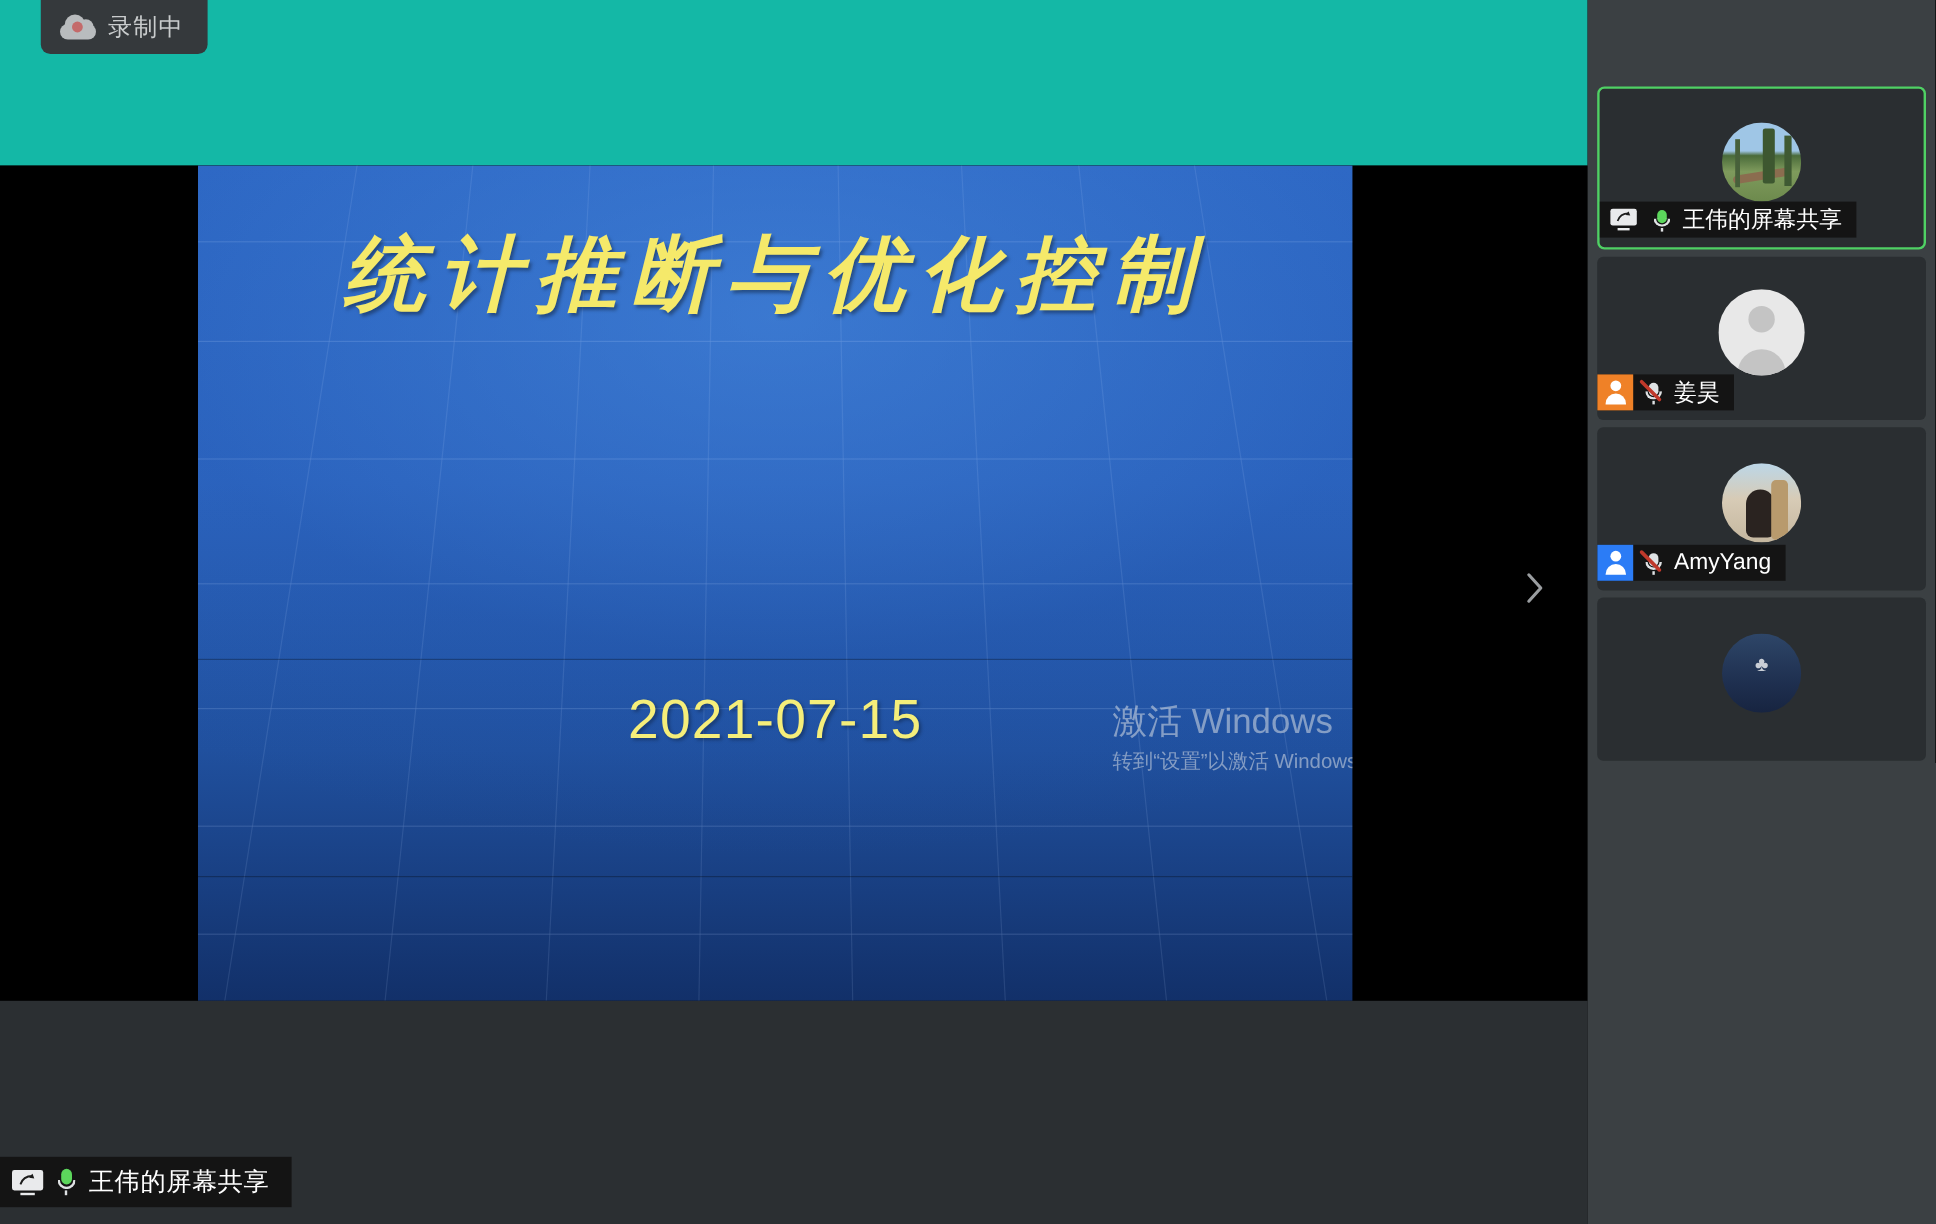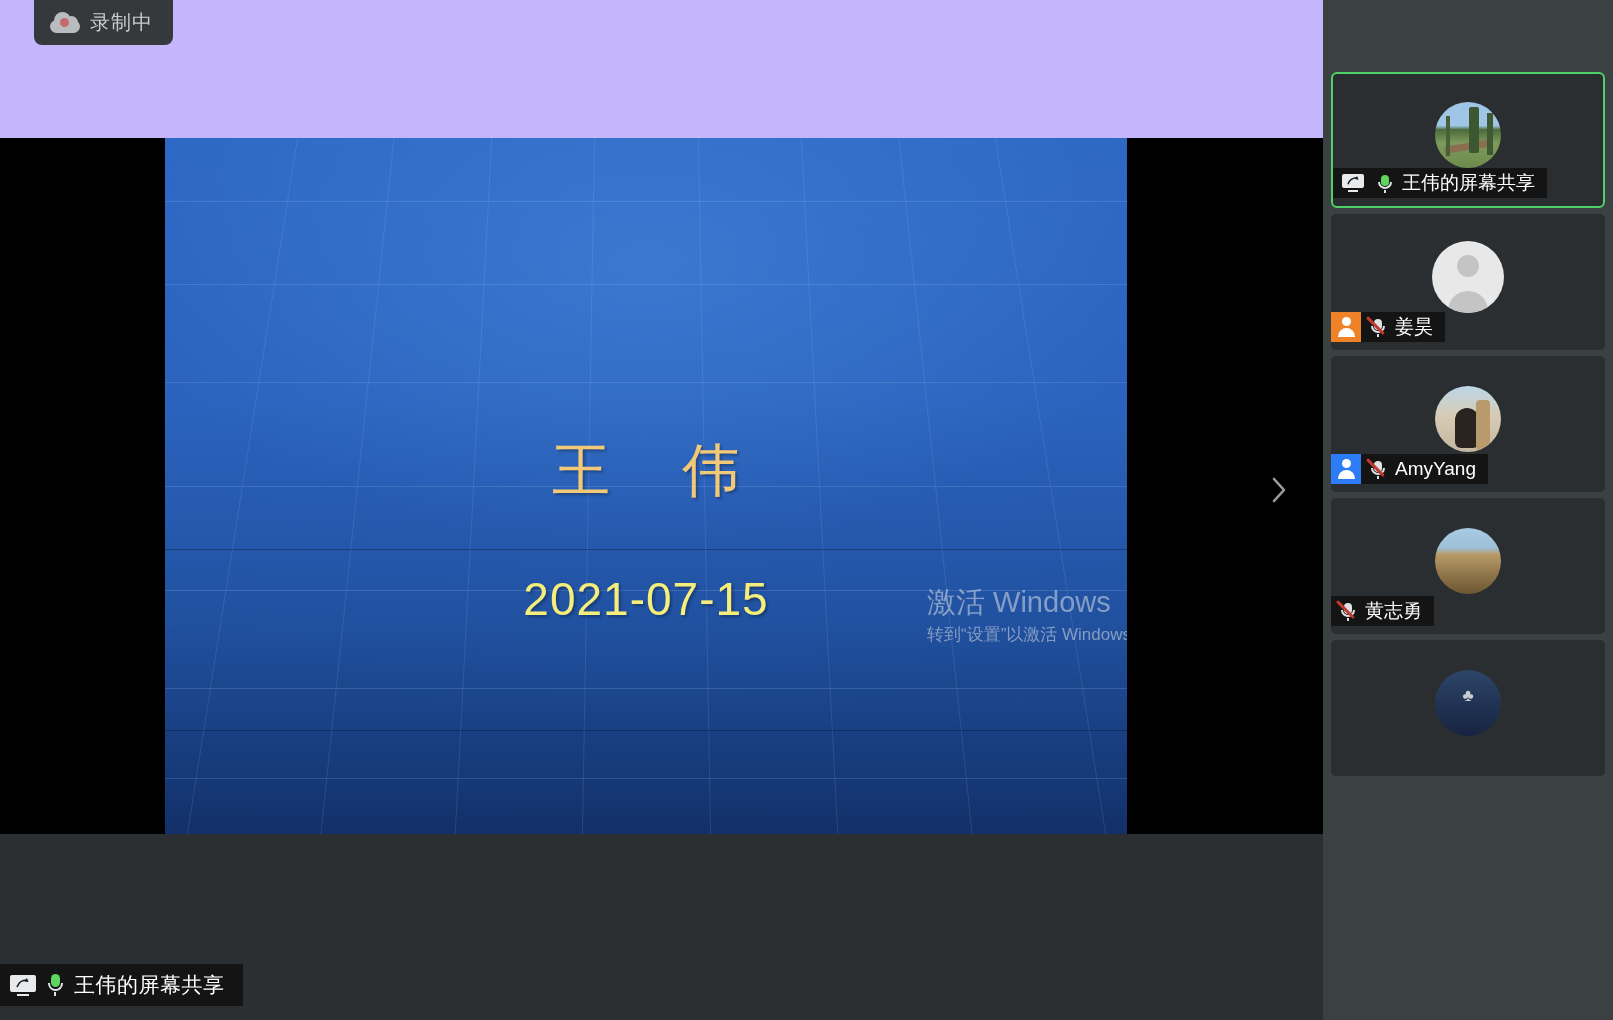--- a/index.html
+++ b/index.html
@@ -8,21 +8,21 @@
     background:#000;
     font-family:"Liberation Sans","DejaVu Sans",sans-serif;
     overflow:hidden;
   }
 
   #app { position:relative; width:1613px; height:1020px; background:#000; }
 
   
   .topbar{
     position:absolute; left:0; top:0; width:1323px; height:138px;
-    background:#c4b5fd;
+    background:#14b8a6;
   }
   .rec-badge{
     position:absolute; left:34px; top:0px; height:45px;
     display:flex; align-items:center; gap:10px;
     padding:0 20px 0 16px;
     background:#35393c; border-radius:0 0 8px 8px;
   }
   .cloud-icon{ width:30px; height:21px; position:relative; }
   .cloud-icon .c1{position:absolute;left:0;bottom:0;width:30px;height:13px;background:#b9bcbe;border-radius:7px;}
   .cloud-icon .c2{position:absolute;left:4px;top:0;width:17px;height:17px;background:#b9bcbe;border-radius:50%;}
@@ -220,21 +220,21 @@
         <div class="lon" style="left:44%; transform:rotate(1deg)"></div>
         <div class="lon" style="left:56%; transform:rotate(-1deg)"></div>
         <div class="lon" style="left:68%; transform:rotate(-3deg)"></div>
         <div class="lon" style="left:80%; transform:rotate(-6deg)"></div>
         <div class="lon" style="left:92%; transform:rotate(-9deg)"></div>
       </div>
       <div class="darkline" style="top:59%"></div>
       <div class="darkline" style="top:85%"></div>
 
       <div class="slide-inner">
-        <div class="slide-author">王 伟</div>
+        <div class="slide-title">统计推断与优化控制</div>
         <div class="slide-date">2021-07-15</div>
       </div>
 
       <div class="watermark">
         <div class="wm1">激活 Windows</div>
         <div class="wm2">转到“设置”以激活 Windows。</div>
       </div>
     </div>
 
     <div class="chevron" style="top:330px;">
@@ -321,33 +321,19 @@
               <span class="mbody"></span>
               <span class="marc"></span>
               <span class="mstem"></span>
               <span class="slash"></span>
             </span>
             <span class="nm">AmyYang</span>
           </div>
         </div>
         <div class="tile">
           <div class="avatar">
-            <div class="av-desert" style="width:100%;height:100%"></div>
-          </div>
-          <div class="namebar">
-            <span class="mic-small ">
-              <span class="mbody"></span>
-              <span class="marc"></span>
-              <span class="mstem"></span>
-              <span class="slash"></span>
-            </span>
-            <span class="nm">黄志勇</span>
-          </div>
-        </div>
-        <div class="tile">
-          <div class="avatar">
             <div class="av-night" style="width:100%;height:100%"></div>
           </div>
         </div>
       </div>
   </div>
 
 </div>
 
 </body></html>

